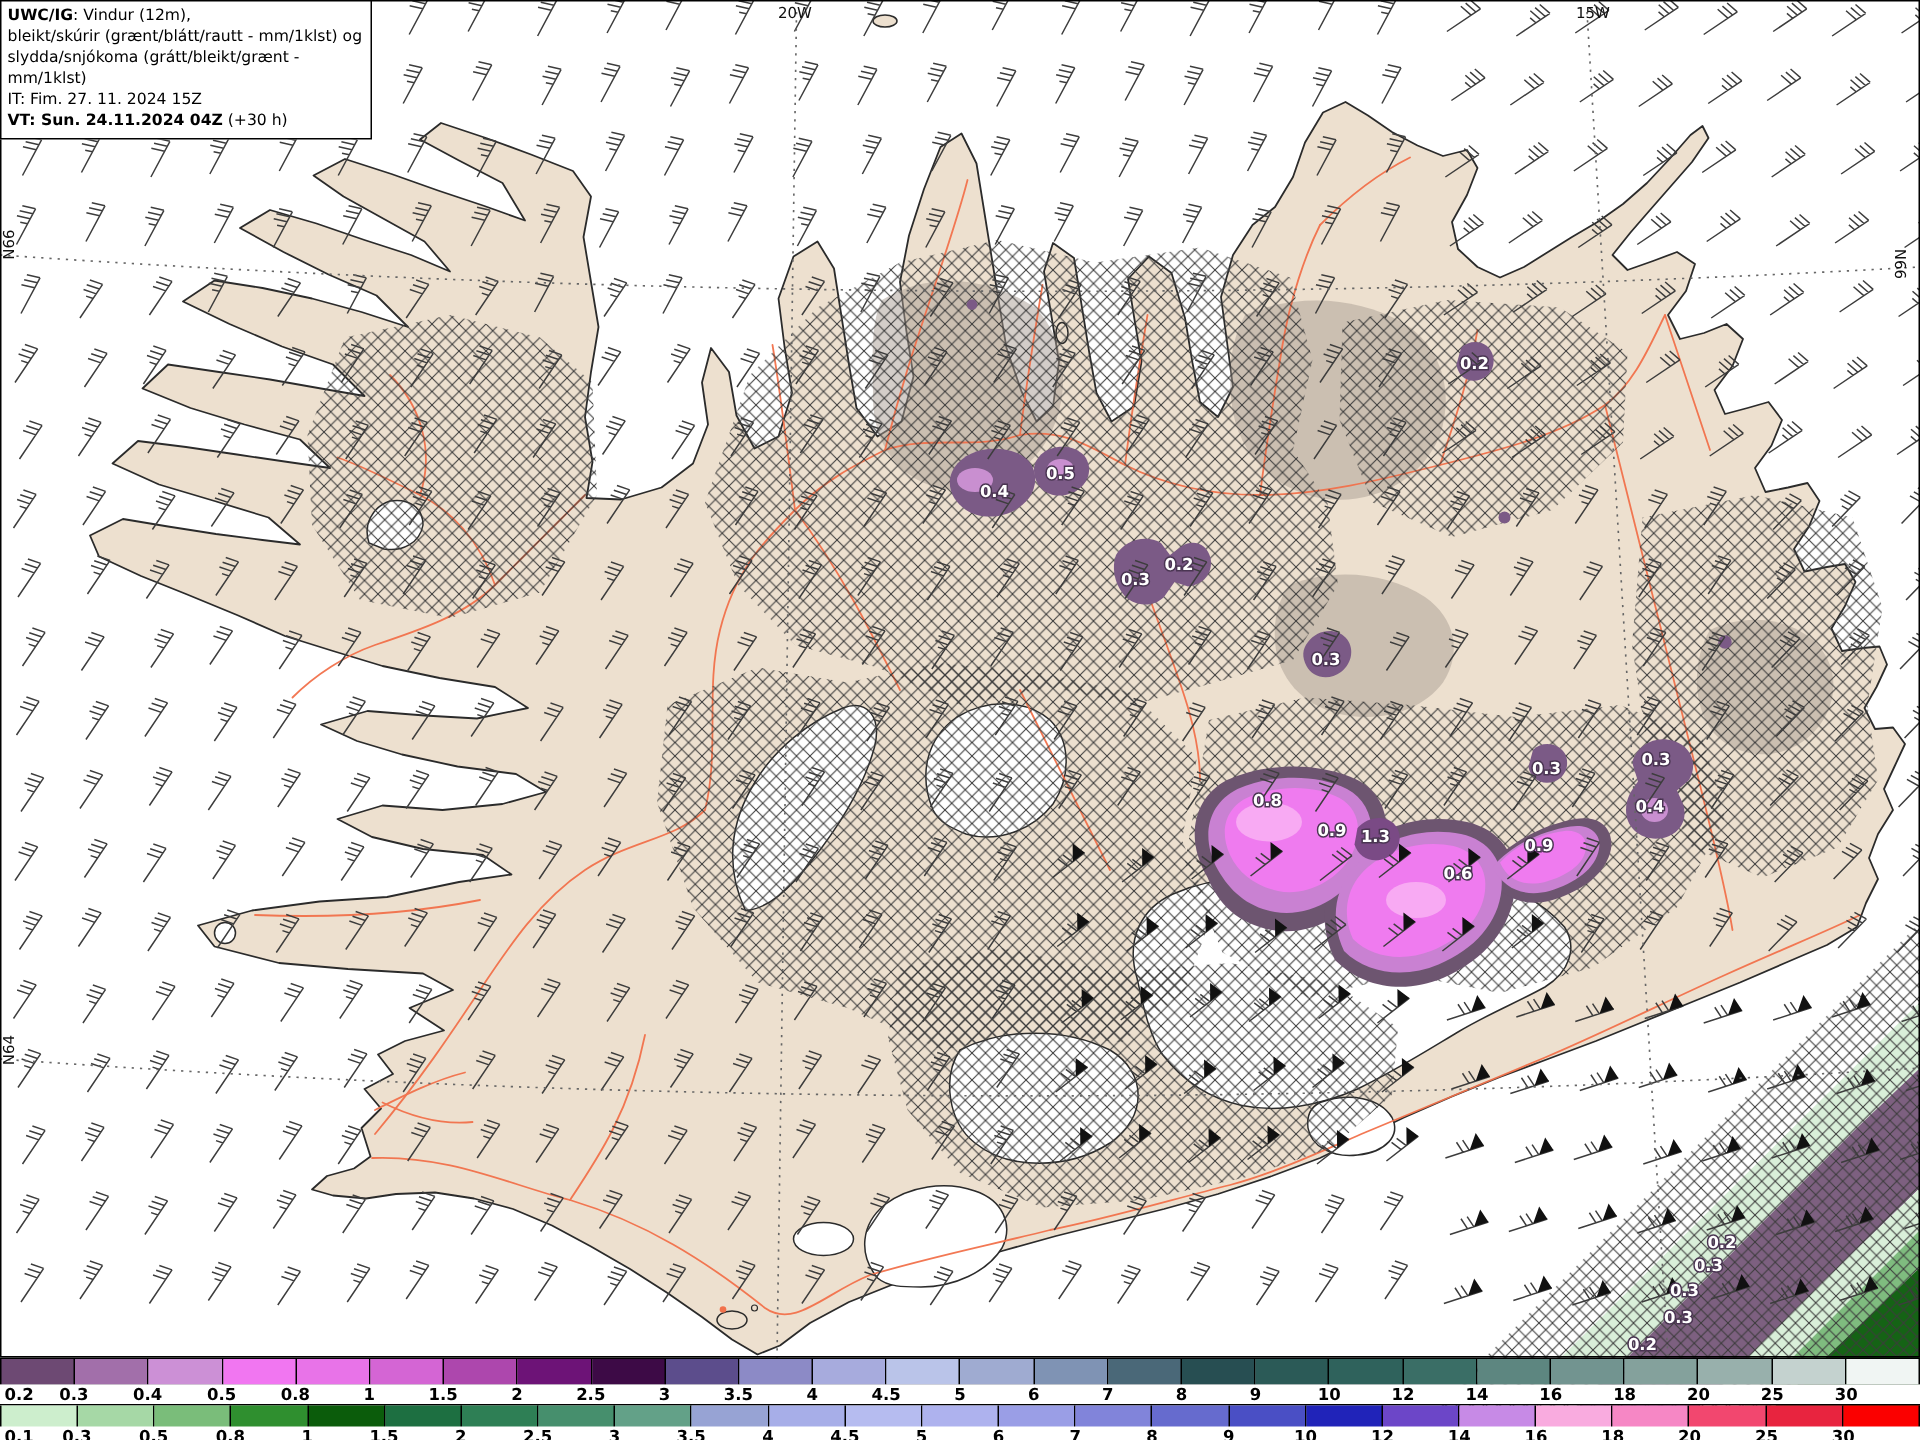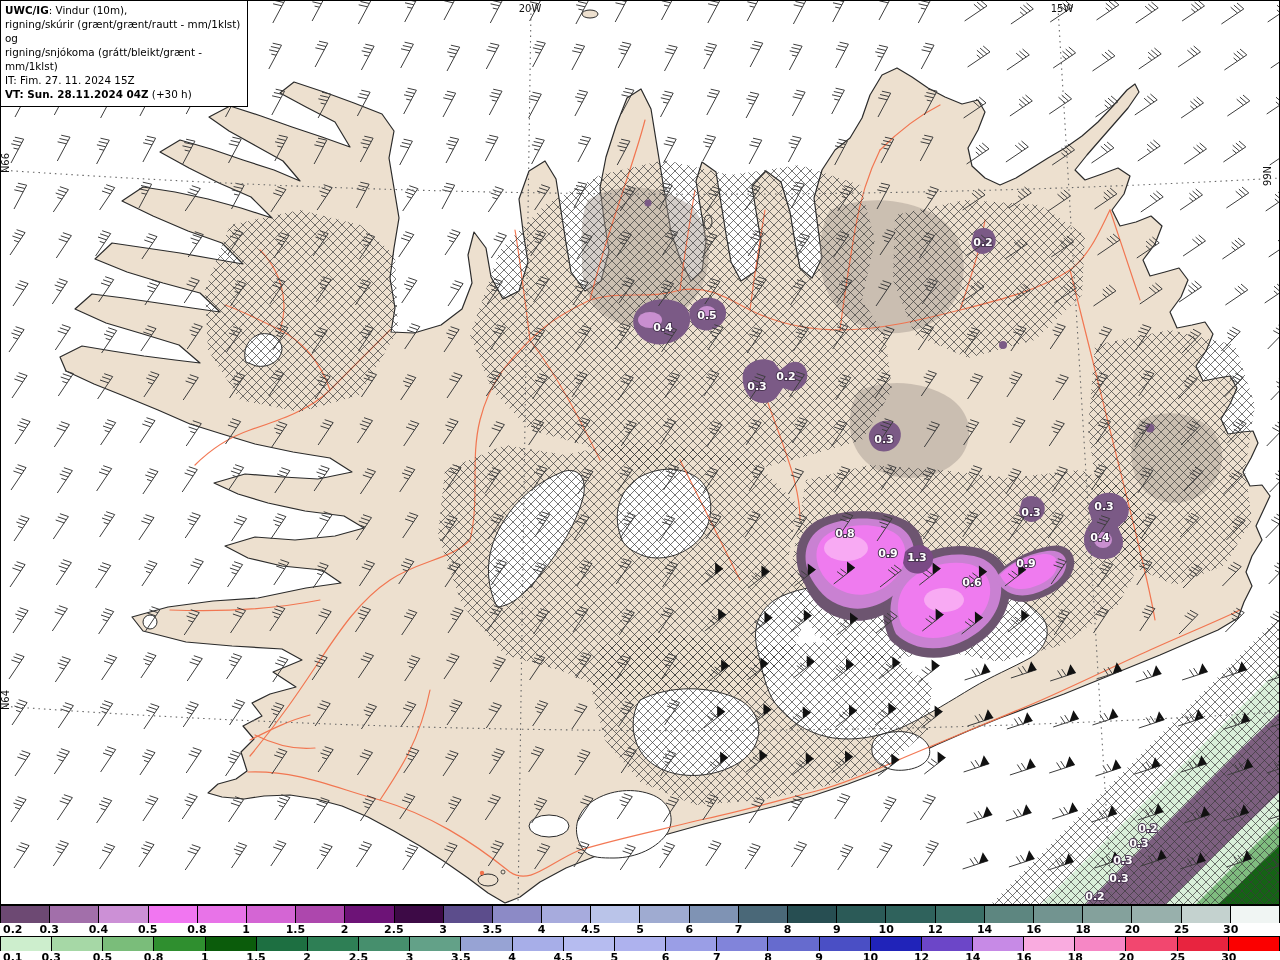--- a/index.html
+++ b/index.html
@@ -205,25 +205,25 @@
         <text x="1139" y="847" text-anchor="middle" class="mapval" style="paint-order:stroke;stroke:#4a3552;stroke-width:2px;">0.3</text>
         <text x="1123" y="864" text-anchor="middle" class="mapval" style="paint-order:stroke;stroke:#4a3552;stroke-width:2px;">0.3</text>
         <text x="1119" y="882" text-anchor="middle" class="mapval" style="paint-order:stroke;stroke:#4a3552;stroke-width:2px;">0.3</text>
         <text x="1095" y="900" text-anchor="middle" class="mapval" style="paint-order:stroke;stroke:#4a3552;stroke-width:2px;">0.2</text>
       </g>
 
   <rect x="0.5" y="0.5" width="1279" height="904" fill="none" stroke="#000" stroke-width="1"></rect>
 </svg>
 
 <div class="titlebox">
-  <div><b>UWC/IG</b><span>: Vindur (10m),</span></div>
-  <div>rigning/skúrir (grænt/grænt/rautt - mm/1klst) og</div>
-  <div>rigning/snjókoma (grátt/bleikt/grænt - mm/1klst)</div>
+  <div><b>UWC/IG</b><span>: Vindur (12m),</span></div>
+  <div>bleikt/skúrir (grænt/blátt/rautt - mm/1klst) og</div>
+  <div>slydda/snjókoma (grátt/bleikt/grænt - mm/1klst)</div>
   <div>IT: Fim. 27. 11. 2024 15Z</div>
-  <div><b>VT: Sun. 28.11.2024 04Z</b><span> (+30 h)</span></div>
+  <div><b>VT: Sun. 24.11.2024 04Z</b><span> (+30 h)</span></div>
 </div>
 
 <div class="scalebar" id="bar1" style="top:905px;height:17px;">
       <div class="cell" style="background: rgb(109, 73, 115);"></div>
       <div class="cell" style="background: rgb(162, 111, 170);"></div>
       <div class="cell" style="background: rgb(204, 144, 214);"></div>
       <div class="cell" style="background: rgb(241, 118, 241);"></div>
       <div class="cell" style="background: rgb(232, 115, 232);"></div>
       <div class="cell" style="background: rgb(212, 101, 212);"></div>
       <div class="cell" style="background: rgb(173, 71, 173);"></div>

